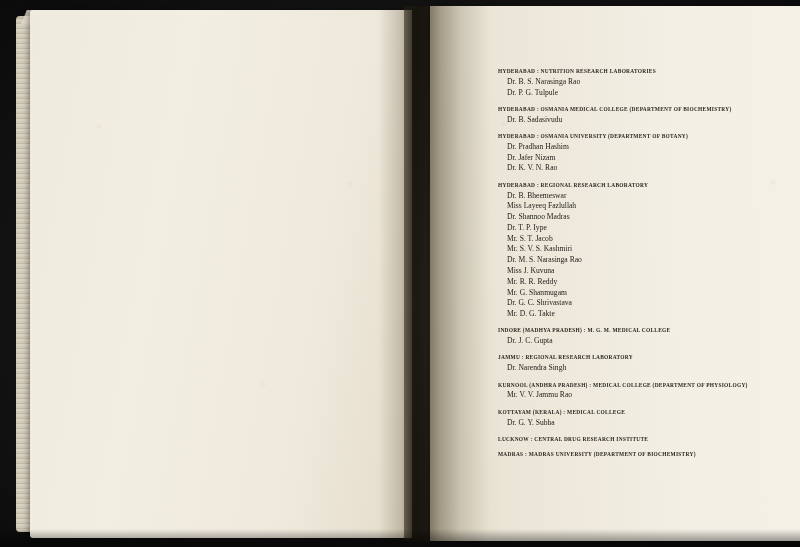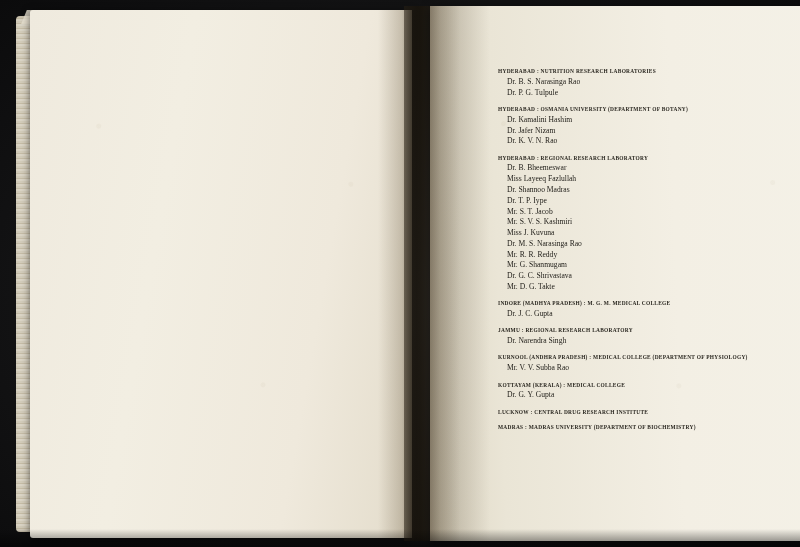--- a/index.html
+++ b/index.html
@@ -208,38 +208,44 @@
       <div class="text-col">
 
       <div class="group">
             <div class="heading">Hyderabad : Nutrition Research Laboratories</div>
             <ul class="names">
               <li>Dr. B. S. Narasinga Rao</li>
               <li>Dr. P. G. Tulpule</li>
             </ul>
           </div>
           <div class="group">
+            <div class="heading">Hyderabad : Osmania Medical College (Department of Biochemistry)</div>
+            <ul class="names">
+              <li>Dr. B. Sadasivudu</li>
+            </ul>
+          </div>
+          <div class="group">
             <div class="heading">Hyderabad : Osmania University (Department of Botany)</div>
             <ul class="names">
-              <li>Dr. Kamalini Hashim</li>
+              <li>Dr. Pradhan Hashim</li>
               <li>Dr. Jafer Nizam</li>
               <li>Dr. K. V. N. Rao</li>
             </ul>
           </div>
           <div class="group">
             <div class="heading">Hyderabad : Regional Research Laboratory</div>
             <ul class="names">
               <li>Dr. B. Bheemeswar</li>
               <li>Miss Layeeq Fazlullah</li>
               <li>Dr. Shannoo Madras</li>
               <li>Dr. T. P. Iype</li>
               <li>Mr. S. T. Jacob</li>
               <li>Mr. S. V. S. Kashmiri</li>
+              <li>Dr. M. S. Narasinga Rao</li>
               <li>Miss J. Kuvuna</li>
-              <li>Dr. M. S. Narasinga Rao</li>
               <li>Mr. R. R. Reddy</li>
               <li>Mr. G. Shanmugam</li>
               <li>Dr. G. C. Shrivastava</li>
               <li>Mr. D. G. Takte</li>
             </ul>
           </div>
           <div class="group">
             <div class="heading">Indore (Madhya Pradesh) : M. G. M. Medical College</div>
             <ul class="names">
               <li>Dr. J. C. Gupta</li>
@@ -247,27 +253,27 @@
           </div>
           <div class="group">
             <div class="heading">Jammu : Regional Research Laboratory</div>
             <ul class="names">
               <li>Dr. Narendra Singh</li>
             </ul>
           </div>
           <div class="group">
             <div class="heading">Kurnool (Andhra Pradesh) : Medical College (Department of Physiology)</div>
             <ul class="names">
-              <li>Mr. V. V. Subba Rao</li>
+              <li>Mr. V. V. Jammu Rao</li>
             </ul>
           </div>
           <div class="group">
             <div class="heading">Kottayam (Kerala) : Medical College</div>
             <ul class="names">
-              <li>Dr. G. Y. Gupta</li>
+              <li>Dr. G. Y. Subba</li>
             </ul>
           </div>
           <div class="group">
             <div class="heading">Lucknow : Central Drug Research Institute</div>
           </div>
           <div class="group">
             <div class="heading">Madras : Madras University (Department of Biochemistry)</div>
           </div>
         </div>
     </div>

